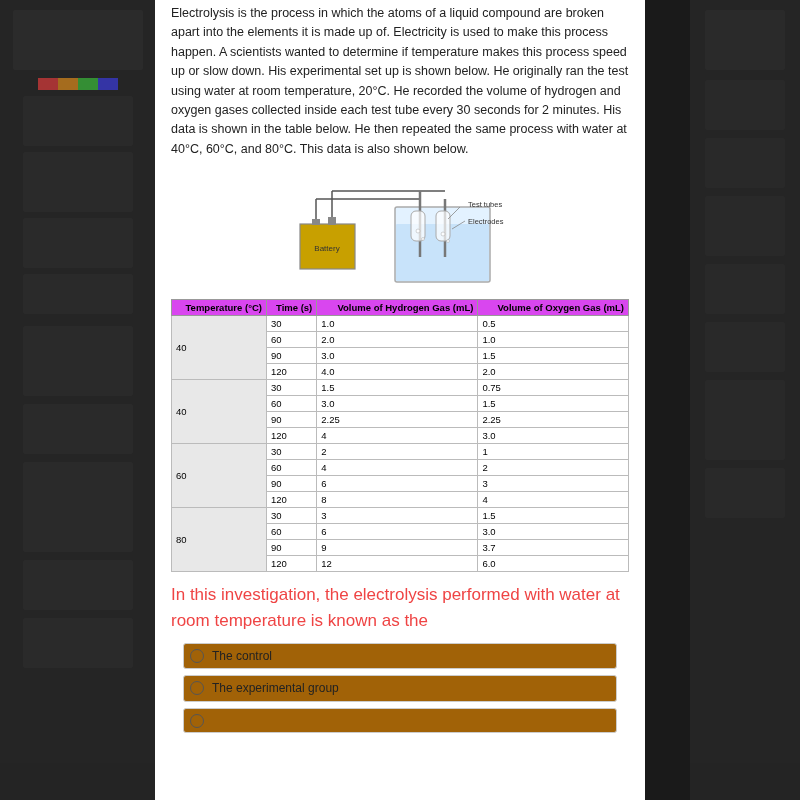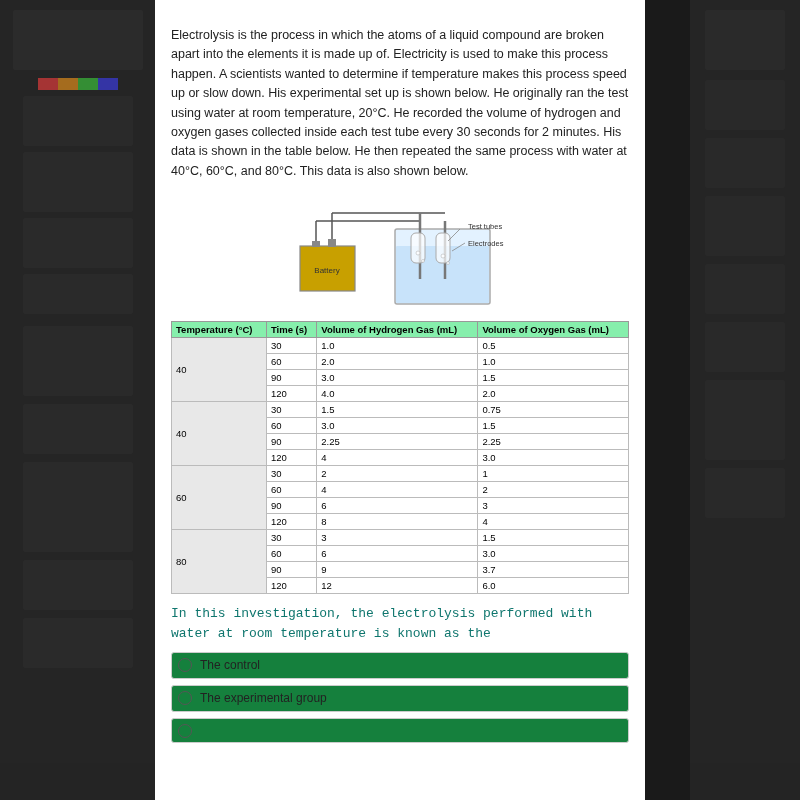--- a/index.html
+++ b/index.html
@@ -34,21 +34,21 @@
       height: 800px;
       position: absolute;
       right: 0;
       top: 0;
       opacity: 0.7;
     }
     .main-content {
       width: 490px;
       background: #ffffff;
       min-height: 800px;
-      padding: 26px 16px;
+      padding: 4px 16px;
       overflow-y: auto;
       position: relative;
       z-index: 10;
     }
     .passage-text {
       font-size: 12.5px;
       line-height: 1.55;
       color: #222;
       margin-bottom: 10px;
     }
@@ -61,48 +61,47 @@
       width: 220px;
       height: 120px;
     }
     .data-table {
       width: 100%;
       border-collapse: collapse;
       font-size: 9.5px;
       margin: 8px 0;
     }
     .data-table th {
-      background: #86efac;
+      background: #d946ef;
       border: 1px solid #999;
       padding: 2px 4px;
-      text-align: left;
+      text-align: right;
       font-weight: bold;
     }
     .data-table td {
       border: 1px solid #bbb;
       padding: 2px 4px;
     }
     .data-table .temp-cell {
       background: #e8e8e8;
     }
     .question-text {
-      font-size: 13px;
+      font-size: 17px;
       line-height: 1.55;
-      color: #0f766e;
+      color: #ef4444;
       margin: 10px 0 8px 0;
-      font-family: Liberation Mono, monospace;
     }
     .answer-option {
       display: flex;
       align-items: flex-start;
-      margin: 6px 0;
+      margin: 6px 12px;
       padding: 4px 6px;
       border: 1px solid #ccc;
       border-radius: 3px;
-      background: #15803d;
+      background: #a16207;
       cursor: pointer;
     }
     .radio-circle {
       width: 14px;
       height: 14px;
       border: 1.5px solid #555;
       border-radius: 50%;
       margin-right: 8px;
       margin-top: 1px;
       flex-shrink: 0;

